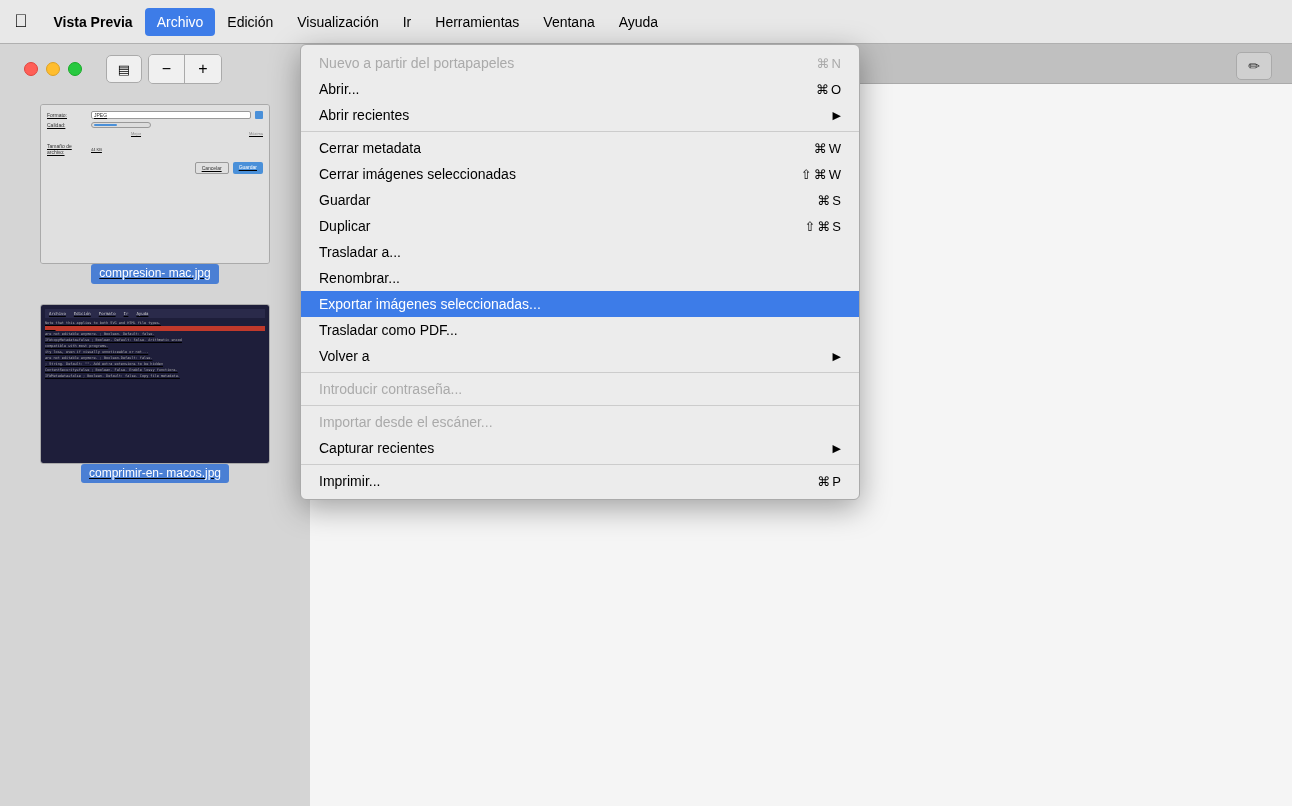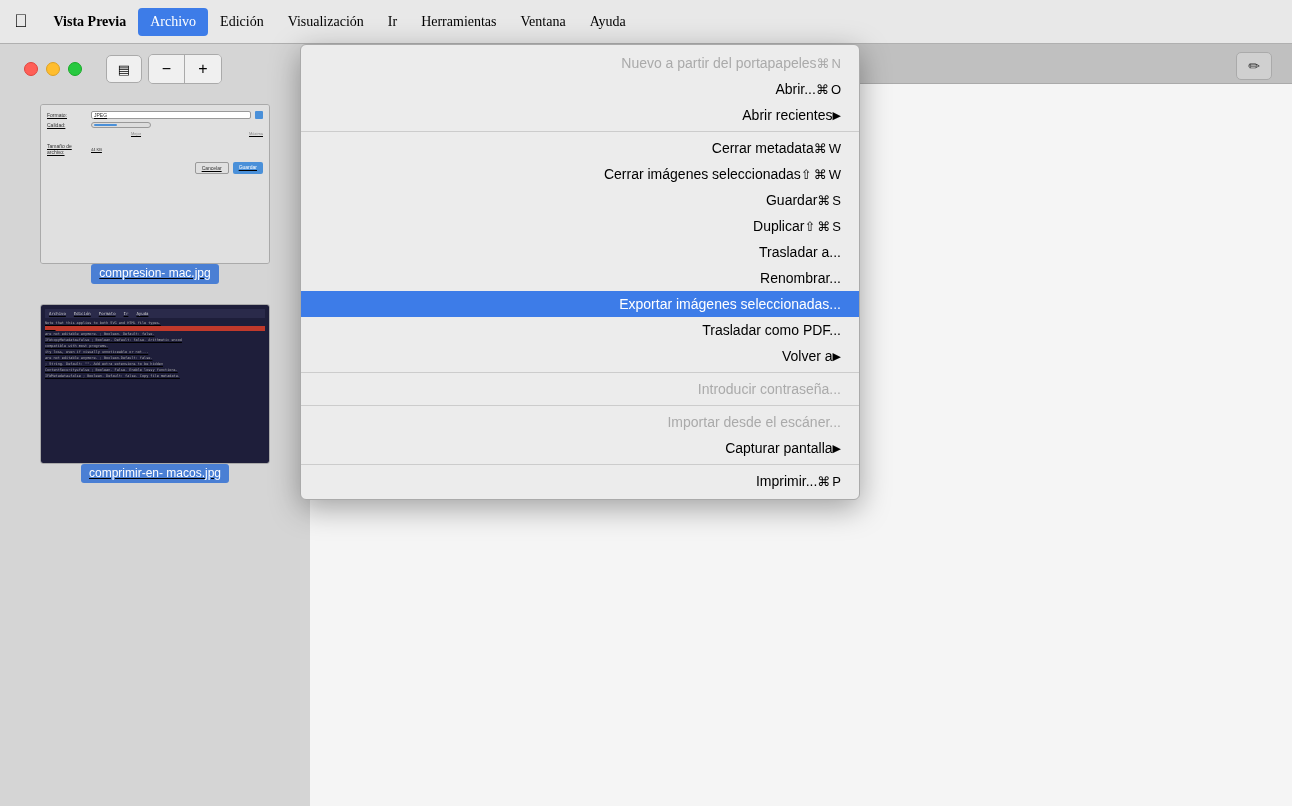--- a/index.html
+++ b/index.html
@@ -29,21 +29,20 @@
     }
     .menubar-item {
       padding: 4px 12px;
       font-size: 14px;
       color: #000;
       cursor: default;
       border-radius: 4px;
       height: 28px;
       display: flex;
       align-items: center;
-      font-family: Liberation Serif, serif;
     }
     .menubar-item.active {
       background: #3d7ce8;
       color: #fff;
     }
     .menubar-item.bold {
       font-weight: 600;
     }
 
     
@@ -247,21 +246,21 @@
       background: #ececec;
       border: 1px solid #aaa;
       border-radius: 6px;
       box-shadow: 0 8px 30px rgba(0,0,0,0.35);
       padding: 5px 0;
       pointer-events: all;
     }
     .menu-item {
       display: flex;
       align-items: center;
-      justify-content: flex-end;
+      justify-content: space-between;
       padding: 5px 18px;
       font-size: 14px;
       color: #000;
       cursor: default;
       height: 26px;
     }
     .menu-item.highlighted {
       background: #3d7ce8;
       color: white;
     }
@@ -500,21 +499,21 @@
     </div>
 
     <div class="menu-separator"></div>
 
 
     <div class="menu-item disabled">
       <span>Importar desde el escáner...</span>
     </div>
 
     <div class="menu-item">
-      <span>Capturar pantalla</span>
+      <span>Capturar recientes</span>
       <span class="arrow">▶</span>
     </div>
 
     <div class="menu-separator"></div>
 
     <div class="menu-item">
       <span>Imprimir...</span>
       <span class="shortcut"><span class="cmd-symbol">⌘</span>P</span>
     </div>
 

